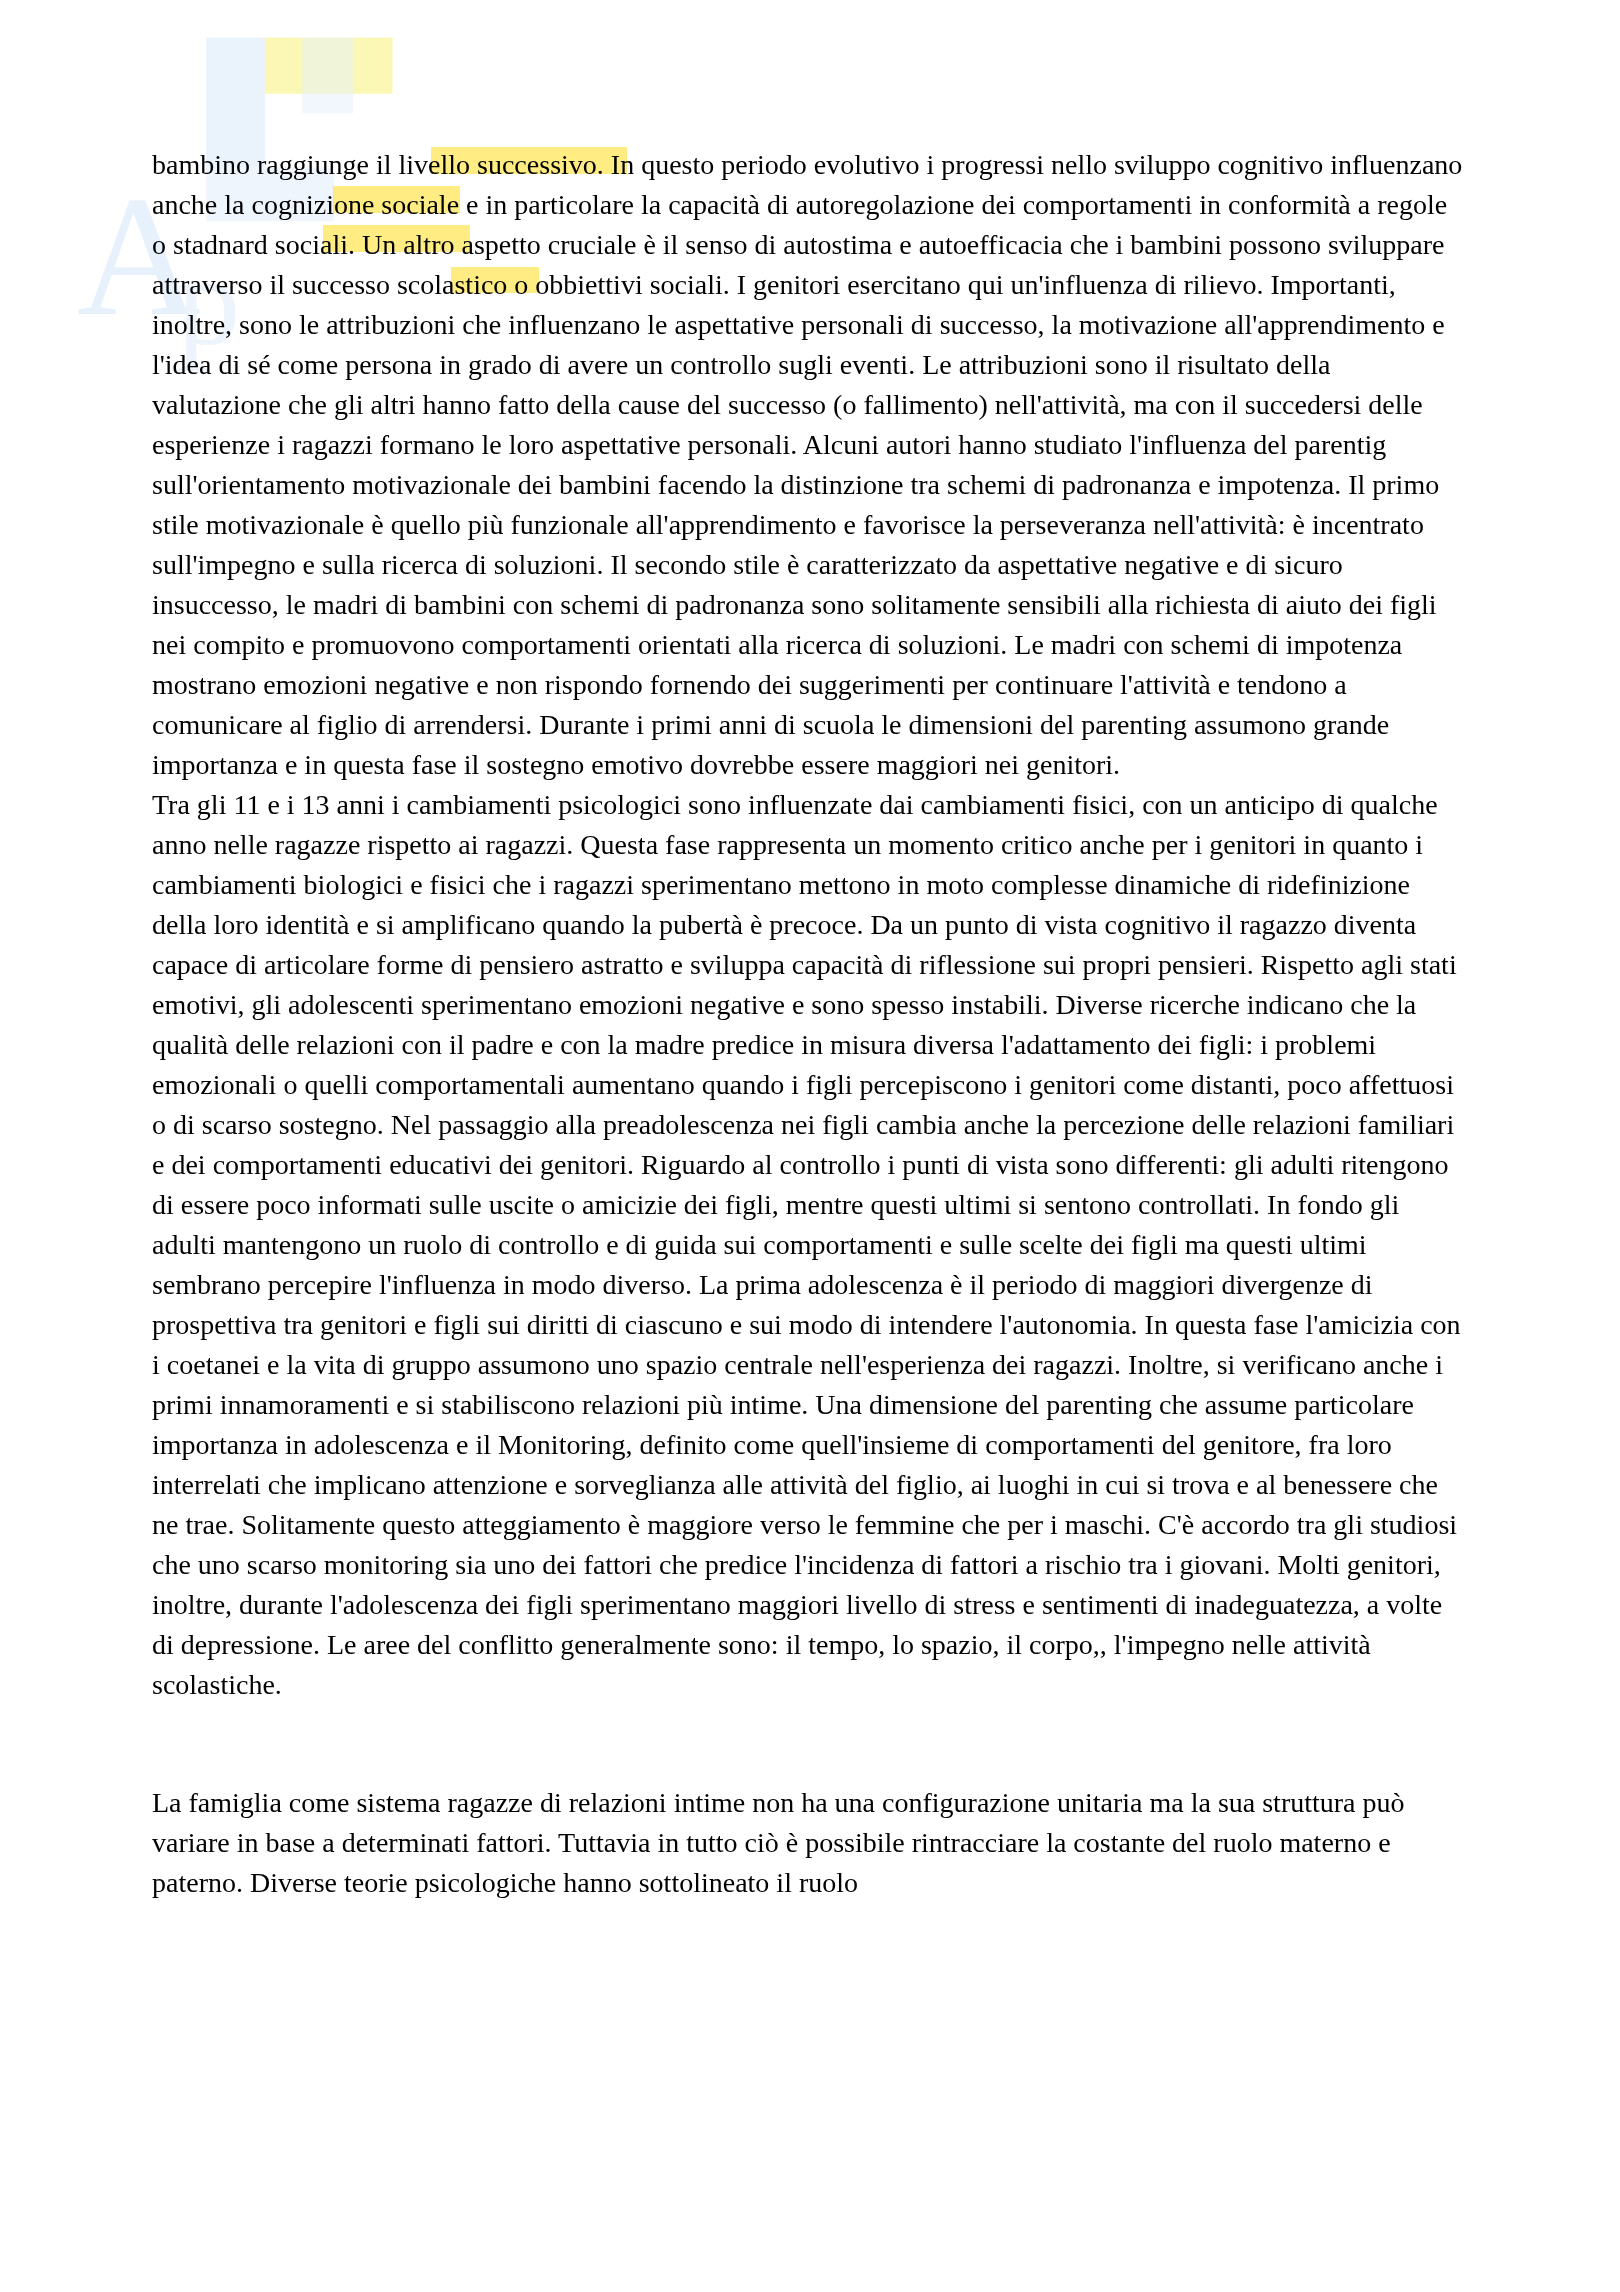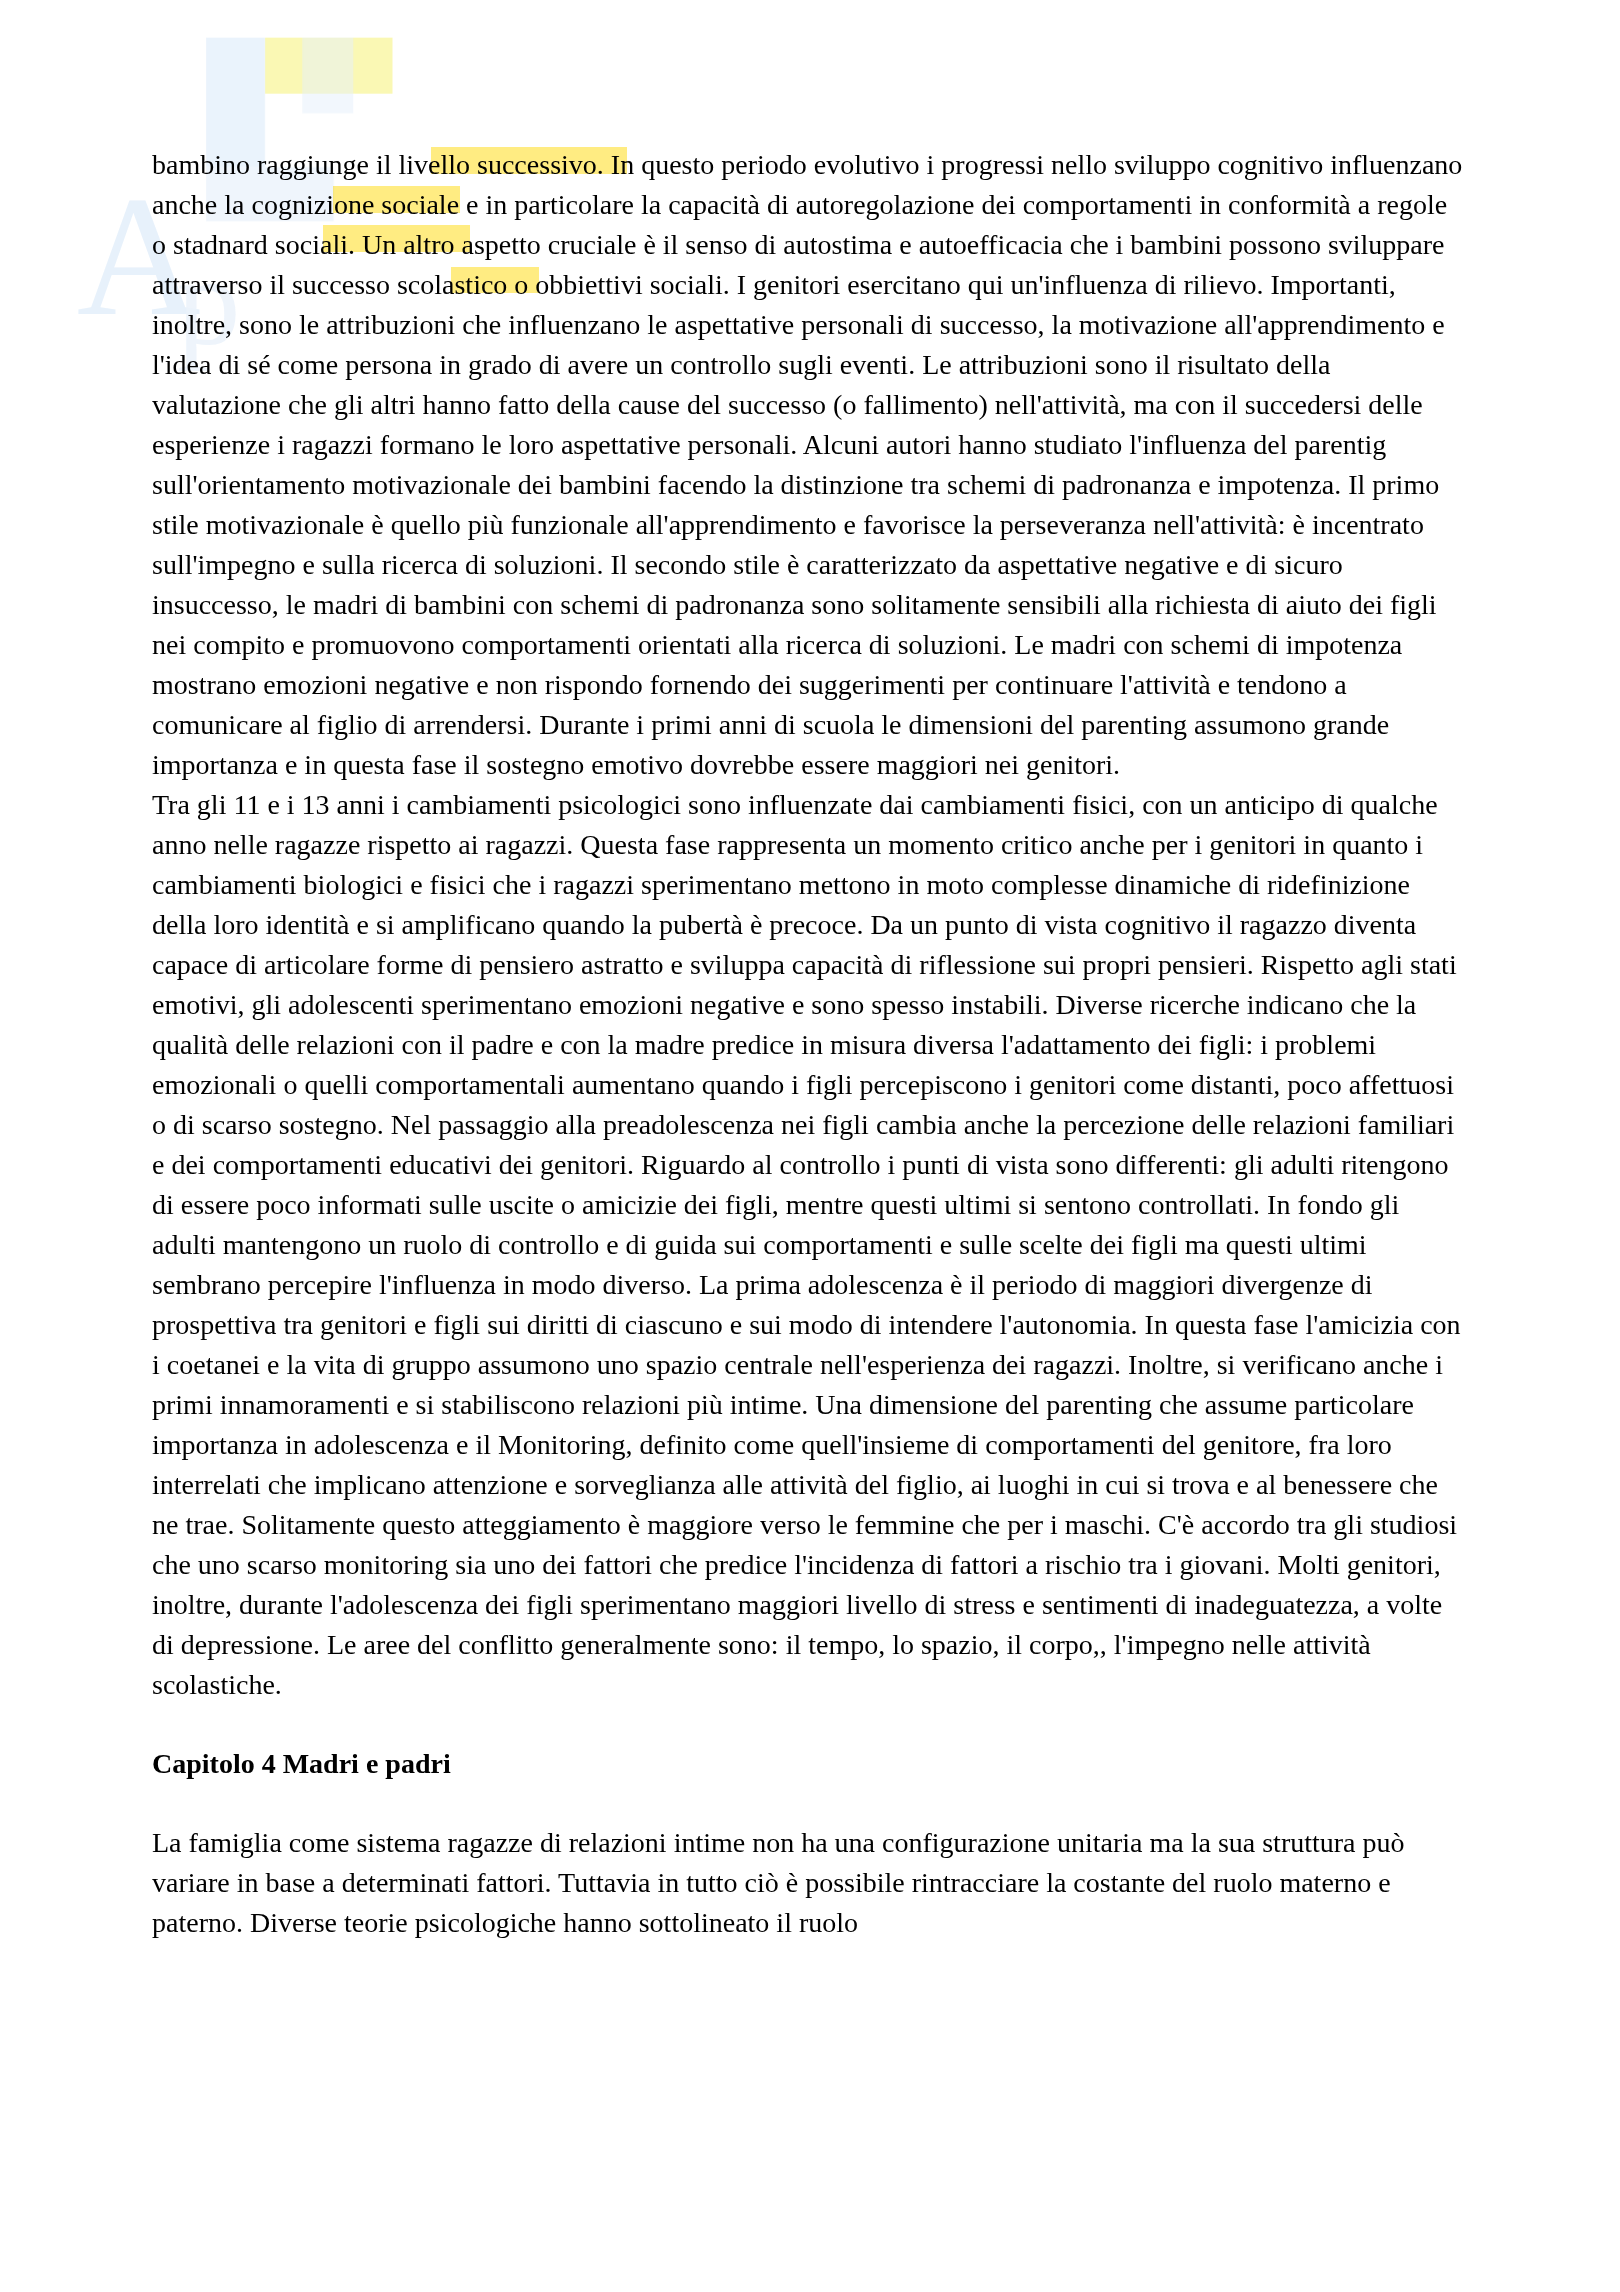--- a/index.html
+++ b/index.html
@@ -80,21 +80,20 @@
   <div class="hl" style="left:451px; top:267px; width:88px; height:25.5px; background:#ffe96b; opacity:0.85;"></div>
 
   <div class="content">
 
     <p class="para">bambino raggiunge il livello successivo. In questo periodo evolutivo i progressi nello sviluppo cognitivo influenzano anche la cognizione sociale e in particolare la capacità di autoregolazione dei comportamenti in conformità a regole o stadnard sociali. Un altro aspetto cruciale è il senso di autostima e autoefficacia che i bambini possono sviluppare attraverso il successo scolastico o obbiettivi sociali. I genitori esercitano qui un'influenza di rilievo. Importanti, inoltre, sono le attribuzioni che influenzano le aspettative personali di successo, la motivazione all'apprendimento e l'idea di sé come persona in grado di avere un controllo sugli eventi. Le attribuzioni sono il risultato della valutazione che gli altri hanno fatto della cause del successo (o fallimento) nell'attività, ma con il succedersi delle esperienze i ragazzi formano le loro aspettative personali. Alcuni autori hanno studiato l'influenza del parentig sull'orientamento motivazionale dei bambini facendo la distinzione tra schemi di padronanza e impotenza. Il primo stile motivazionale è quello più funzionale all'apprendimento e favorisce la perseveranza nell'attività: è incentrato sull'impegno e sulla ricerca di soluzioni. Il secondo stile è caratterizzato da aspettative negative e di sicuro insuccesso, le madri di bambini con schemi di padronanza sono solitamente sensibili alla richiesta di aiuto dei figli nei compito e promuovono comportamenti orientati alla ricerca di soluzioni. Le madri con schemi di impotenza mostrano emozioni negative e non rispondo fornendo dei suggerimenti per continuare l'attività e tendono a comunicare al figlio di arrendersi. Durante i primi anni di scuola le dimensioni del parenting assumono grande importanza e in questa fase il sostegno emotivo dovrebbe essere maggiori nei genitori.</p>
 
     <p class="para">Tra gli 11 e i 13 anni i cambiamenti psicologici sono influenzate dai cambiamenti fisici, con un anticipo di qualche anno nelle ragazze rispetto ai ragazzi. Questa fase rappresenta un momento critico anche per i genitori in quanto i cambiamenti biologici e fisici che i ragazzi sperimentano mettono in moto complesse dinamiche di ridefinizione della loro identità e si amplificano quando la pubertà è precoce. Da un punto di vista cognitivo il ragazzo diventa capace di articolare forme di pensiero astratto e sviluppa capacità di riflessione sui propri pensieri. Rispetto agli stati emotivi, gli adolescenti sperimentano emozioni negative e sono spesso instabili. Diverse ricerche indicano che la qualità delle relazioni con il padre e con la madre predice in misura diversa l'adattamento dei figli: i problemi emozionali o quelli comportamentali aumentano quando i figli percepiscono i genitori come distanti, poco affettuosi o di scarso sostegno. Nel passaggio alla preadolescenza nei figli cambia anche la percezione delle relazioni familiari e dei comportamenti educativi dei genitori. Riguardo al controllo i punti di vista sono differenti: gli adulti ritengono di essere poco informati sulle uscite o amicizie dei figli, mentre questi ultimi si sentono controllati. In fondo gli adulti mantengono un ruolo di controllo e di guida sui comportamenti e sulle scelte dei figli ma questi ultimi sembrano percepire l'influenza in modo diverso. La prima adolescenza è il periodo di maggiori divergenze di prospettiva tra genitori e figli sui diritti di ciascuno e sui modo di intendere l'autonomia. In questa fase l'amicizia con i coetanei e la vita di gruppo assumono uno spazio centrale nell'esperienza dei ragazzi. Inoltre, si verificano anche i primi innamoramenti e si stabiliscono relazioni più intime. Una dimensione del parenting che assume particolare importanza in adolescenza e il Monitoring, definito come quell'insieme di comportamenti del genitore, fra loro interrelati che implicano attenzione e sorveglianza alle attività del figlio, ai luoghi in cui si trova e al benessere che ne trae. Solitamente questo atteggiamento è maggiore verso le femmine che per i maschi. C'è accordo tra gli studiosi che uno scarso monitoring sia uno dei fattori che predice l'incidenza di fattori a rischio tra i giovani. Molti genitori, inoltre, durante l'adolescenza dei figli sperimentano maggiori livello di stress e sentimenti di inadeguatezza, a volte di depressione. Le aree del conflitto generalmente sono: il tempo, lo spazio, il corpo,, l'impegno  nelle attività scolastiche.</p>
 
     <div class="gap-heading-before"></div>
 
-    <p class="heading">Capitolo 4 Madri e padri</p>
 
     <div class="gap-heading-after"></div>
 
     <p class="para">La famiglia come sistema ragazze di relazioni intime non ha una configurazione unitaria ma la sua struttura può variare in base a determinati fattori. Tuttavia in tutto ciò è possibile rintracciare la costante del ruolo materno e paterno. Diverse teorie psicologiche hanno sottolineato il ruolo</p>
 
   </div>
 </div>
 
 
 </body></html>

